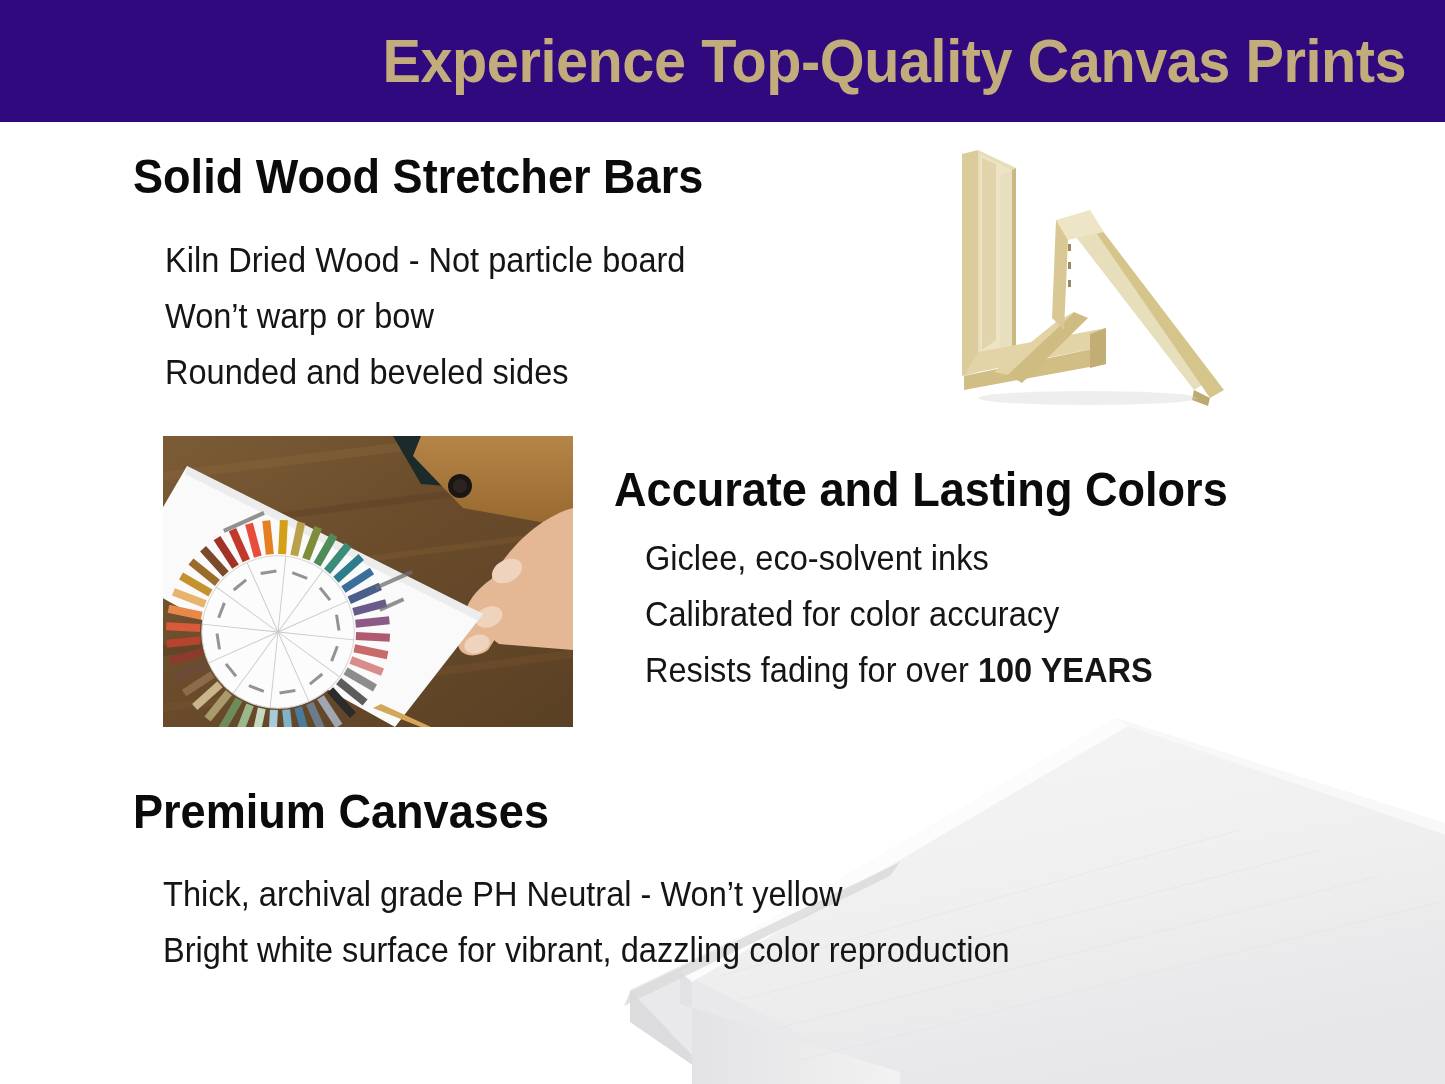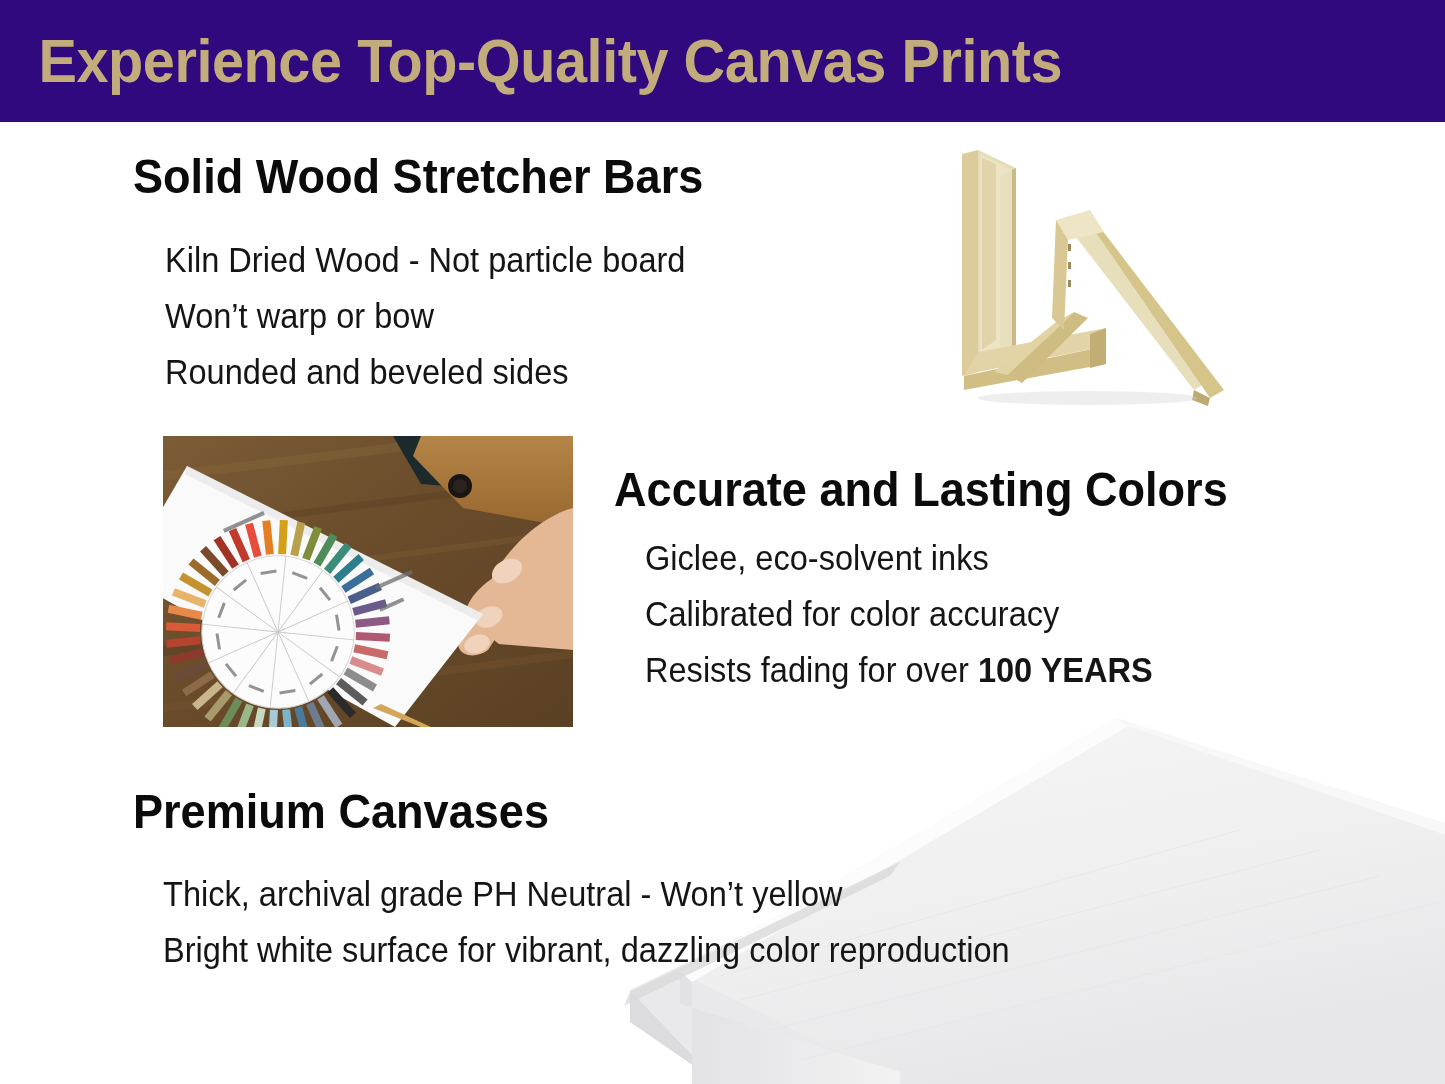--- a/index.html
+++ b/index.html
@@ -21,21 +21,21 @@
   
   .banner {
     position: absolute;
     left: 0;
     top: 0;
     width: 1445px;
     height: 122px;
     background: #30097F;
     display: flex;
     align-items: center;
-    justify-content: flex-start;
+    justify-content: flex-end;
   }
   .banner-title {
     font-family: "Liberation Sans", sans-serif;
     font-weight: bold;
     font-size: 62px;
     line-height: 1;
     letter-spacing: -0.5px;
     color: #C3AC7B;
     transform: scaleX(0.93);
     transform-origin: center;

